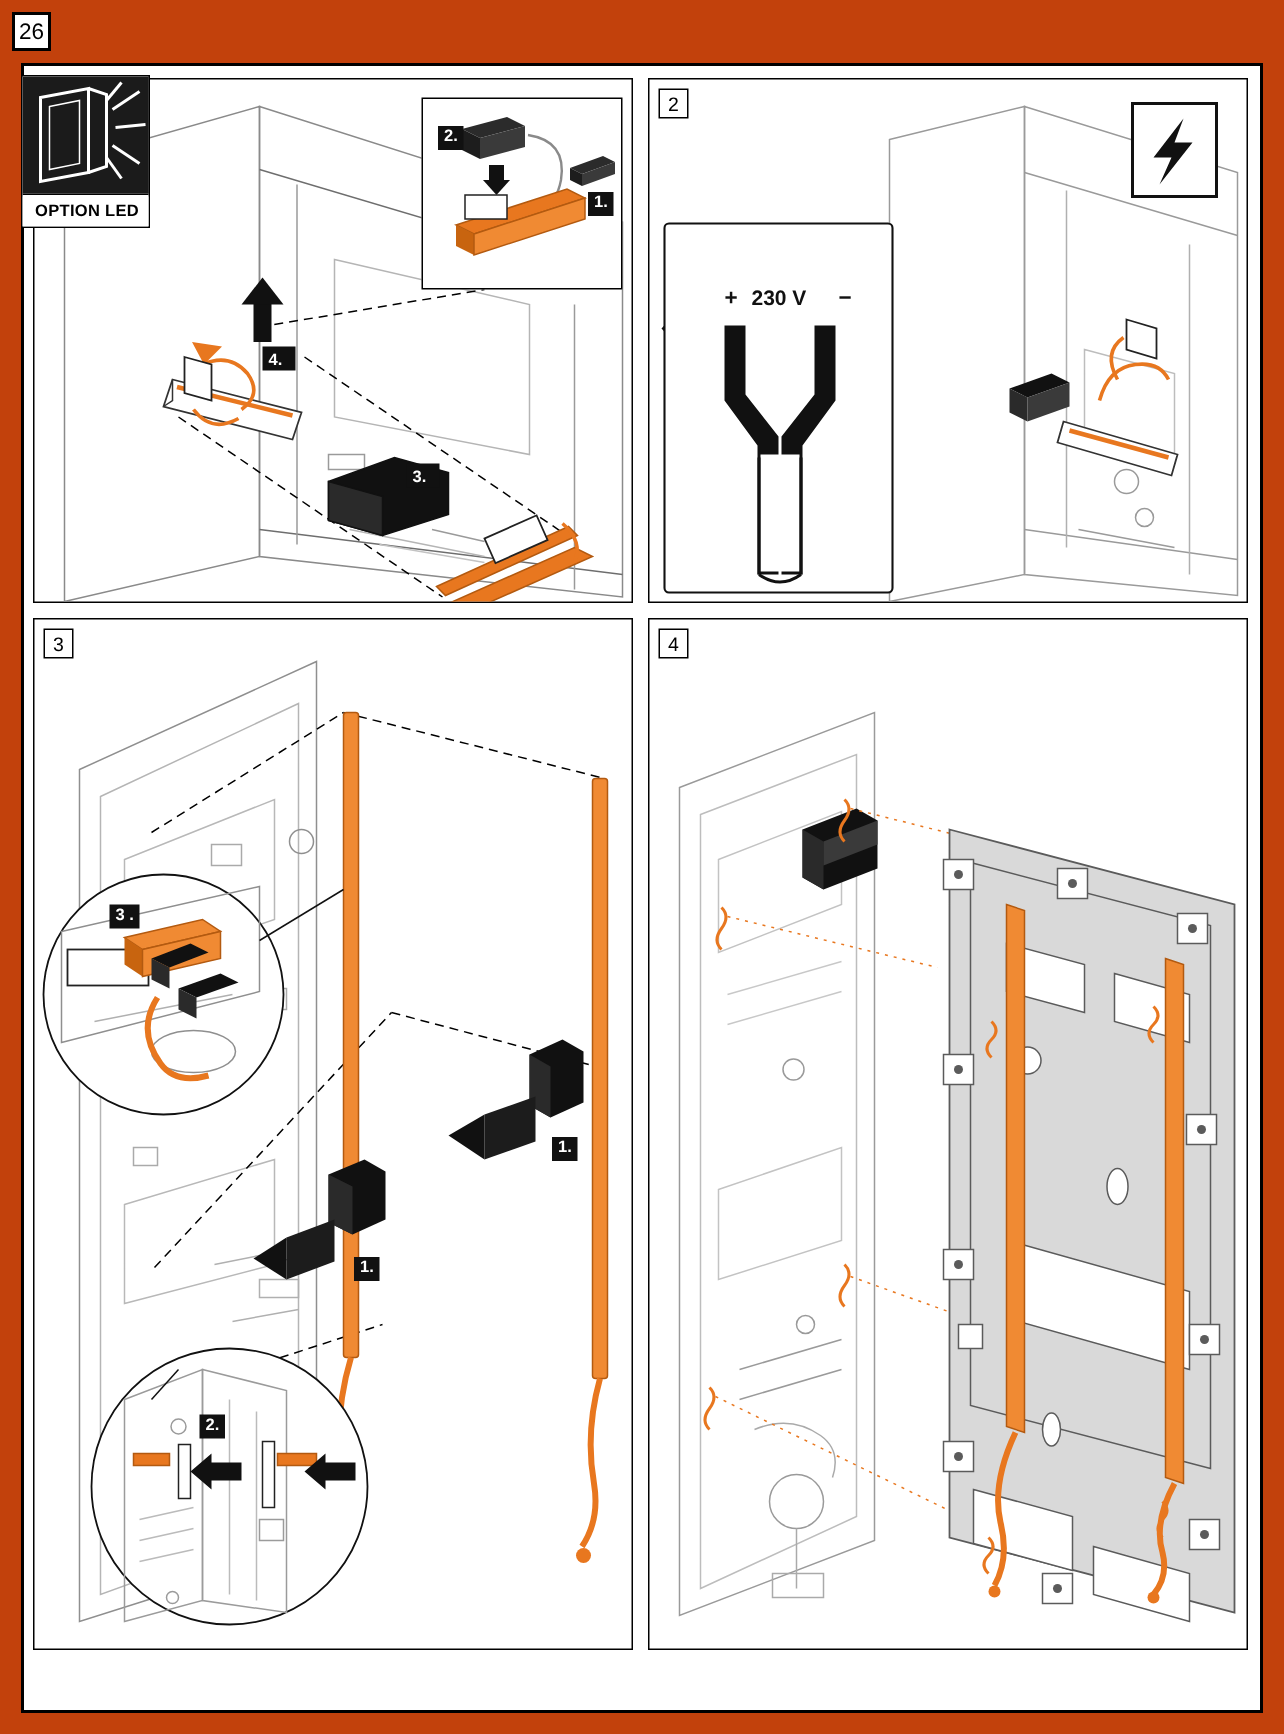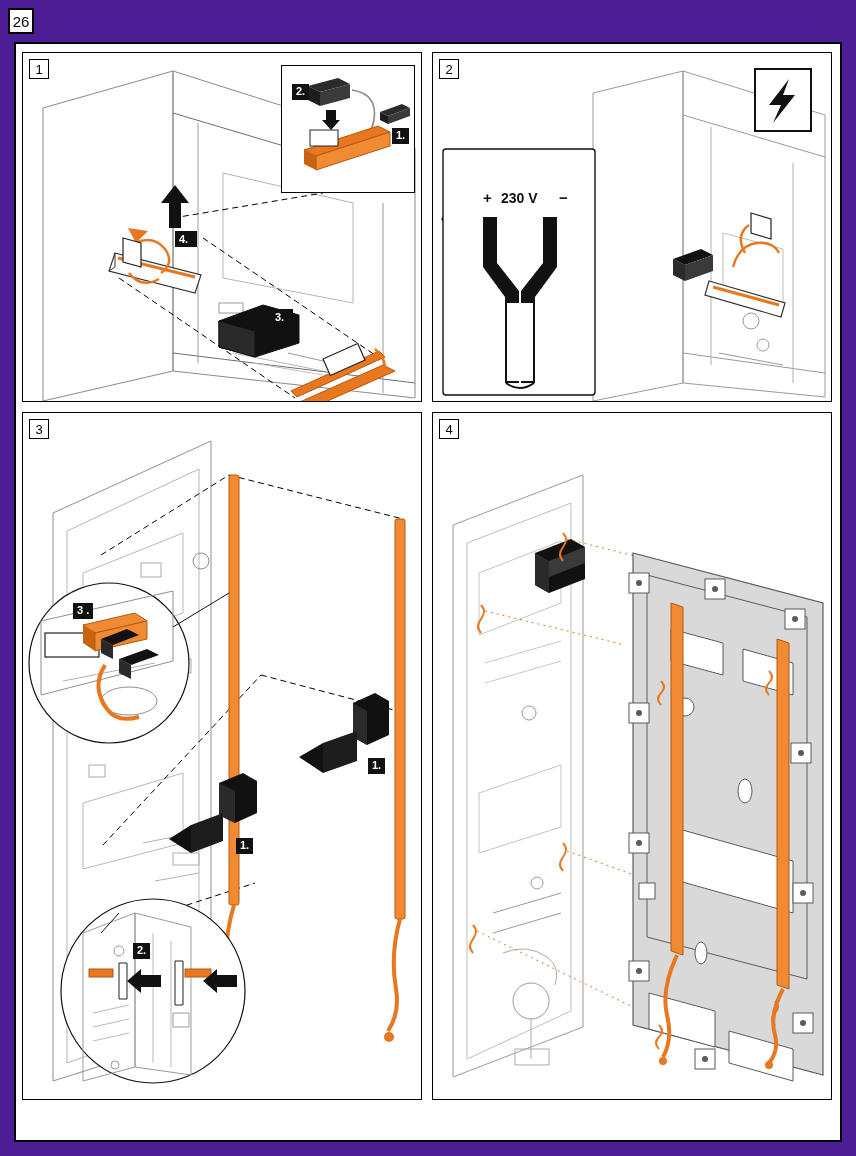--- a/index.html
+++ b/index.html
@@ -5,21 +5,21 @@
   * { box-sizing: border-box; }
   html, body {
     margin: 0; padding: 0;
     background: #ffffff;
     font-family: "Liberation Sans", sans-serif;
   }
   #page {
     position: relative;
     width: 856px;
     height: 1156px;
-    background: #4c1d95;
+    background: #c2410c;
     overflow: hidden;
   }
   
   .page-num {
     position: absolute;
     left: 8px; top: 8px;
     width: 26px; height: 26px;
     border: 2px solid #000;
     display: flex; align-items: center; justify-content: center;
     font-size: 15px; font-weight: 400; color: #000;
@@ -196,20 +196,40 @@
           <path d="M98 46 L106 50 L106 58 L98 54 Z" fill="#1d1d1d"></path>
           <path d="M106 50 L128 42 L128 50 L106 58 Z" fill="#3a3a3a"></path>
         </g>
       </svg>
       <div class="steptag" style="left:10px; top:18px;">2.</div>
       <div class="steptag" style="left:110px; top:62px;">1.</div>
     </div>
 
   </div>
 
+  <div class="option-led" style="left:14px; top:50px;">
+    <div class="art">
+      <svg width="86" height="80" viewBox="0 0 86 80">
+        <rect x="0" y="0" width="86" height="80" fill="#1b1b1b"></rect>
+        <g stroke="#ffffff" stroke-width="2" fill="none">
+          <path d="M12 14 L44 8 L44 64 L12 70 Z"></path>
+          <path d="M44 8 L56 12 L56 60 L44 64"></path>
+          <path d="M18 20 L38 16 L38 58 L18 62 Z" stroke-width="1"></path>
+        </g>
+        <g stroke="#ffffff" stroke-width="2">
+          <path d="M60 22 L78 10"></path>
+          <path d="M62 34 L82 32"></path>
+          <path d="M60 46 L78 58"></path>
+          <path d="M56 16 L66 4"></path>
+          <path d="M56 54 L66 68"></path>
+        </g>
+      </svg>
+    </div>
+    <div class="label">OPTION LED</div>
+  </div>
 
   <div class="panel" style="left:432px; top:52px; width:400px; height:350px;">
     <div class="panel-num">2</div>
 
     <svg width="400" height="350" viewBox="0 0 400 350">
 
       <g fill="none" stroke="#9a9a9a" stroke-width="1">
         <path d="M160 40 L250 18 L250 330 L160 348 Z"></path>
         <path d="M250 18 L392 62 L392 344 L250 330 Z"></path>
         <path d="M250 62 L392 104"></path>

